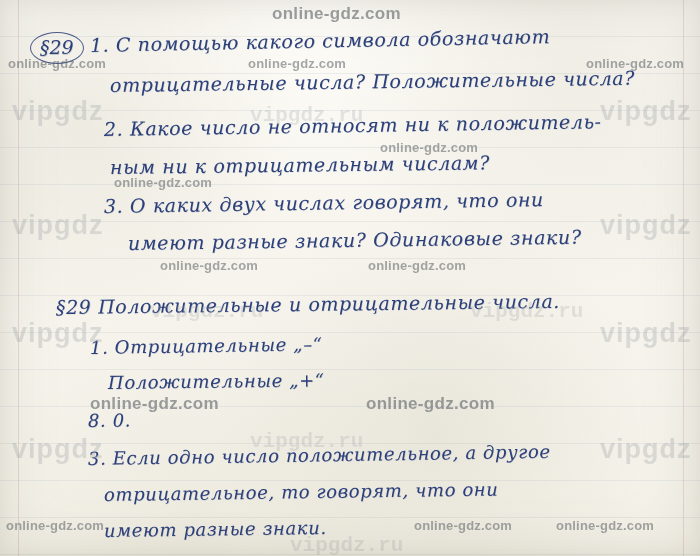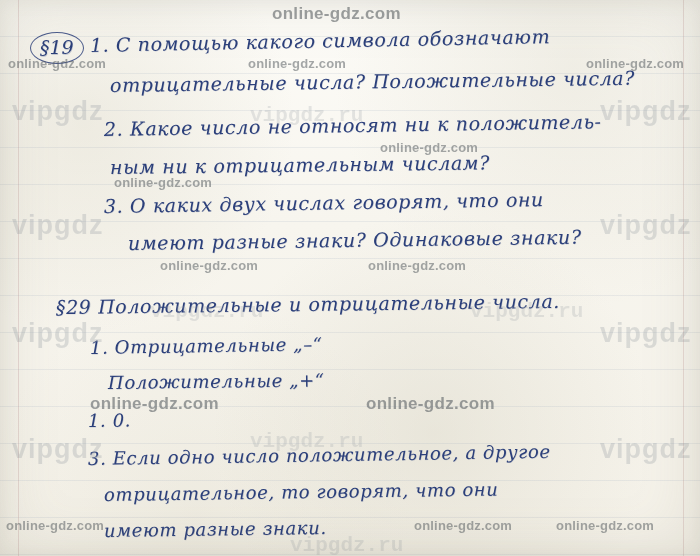--- a/index.html
+++ b/index.html
@@ -130,37 +130,37 @@
 <body>
 
 <div id="page">
 
   <div class="paper-noise"></div>
   <div class="hlines"></div>
   <div class="margin-line" style="left:18px;"></div>
   <div class="margin-line" style="right:16px;"></div>
 
   <div class="sec-circle" style="left:30px; top:32px; width:52px; height:30px;"></div>
-  <div class="sec-badge" style="left:40px; top:36px;">§19</div>
+  <div class="sec-badge" style="left:40px; top:36px;">§29</div>
 
   <div class="hw l1" style="left:90px; top:34px; transform: rotate(-1.1deg);">1. С помощью какого символа обозначают</div>
   <div class="hw l1" style="left:110px; top:74px; transform: rotate(-0.8deg);">отрицательные числа? Положительные числа?</div>
 
   <div class="hw l1" style="left:104px; top:118px; transform: rotate(-0.9deg);">2. Какое число не относят ни к положитель-</div>
   <div class="hw l1" style="left:110px; top:156px; transform: rotate(-0.7deg);">ным ни к отрицательным числам?</div>
 
   <div class="hw l1" style="left:104px; top:195px; transform: rotate(-0.9deg);">3. О каких двух числах говорят, что они</div>
   <div class="hw l1" style="left:128px; top:232px; transform: rotate(-0.8deg);">имеют разные знаки? Одинаковые знаки?</div>
 
   <div class="hw l1" style="left:56px; top:296px; transform: rotate(-0.7deg);">§29  Положительные и отрицательные числа.</div>
 
   <div class="hw l2" style="left:90px; top:337px; transform: rotate(-0.9deg);">1. Отрицательные      „–“</div>
   <div class="hw l2" style="left:108px; top:372px; transform: rotate(-0.7deg);">Положительные  „+“</div>
 
-  <div class="hw l2" style="left:88px; top:410px; transform: rotate(-0.6deg);">1. 0.</div>
+  <div class="hw l2" style="left:88px; top:410px; transform: rotate(-0.6deg);">8. 0.</div>
 
   <div class="hw l2" style="left:88px; top:448px; transform: rotate(-0.9deg);">3. Если одно число положительное, а другое</div>
   <div class="hw l2" style="left:104px; top:484px; transform: rotate(-0.8deg);">отрицательное, то говорят, что они</div>
   <div class="hw l2" style="left:104px; top:520px; transform: rotate(-0.8deg);">имеют разные знаки.</div>
 
   <div class="wm wm-site big" style="left:272px; top:4px;">online-gdz.com</div>
   <div class="wm wm-site" style="left:8px; top:56px;">online-gdz.com</div>
   <div class="wm wm-site" style="left:248px; top:56px;">online-gdz.com</div>
   <div class="wm wm-site" style="left:586px; top:56px;">online-gdz.com</div>
   <div class="wm wm-site" style="left:380px; top:140px;">online-gdz.com</div>

